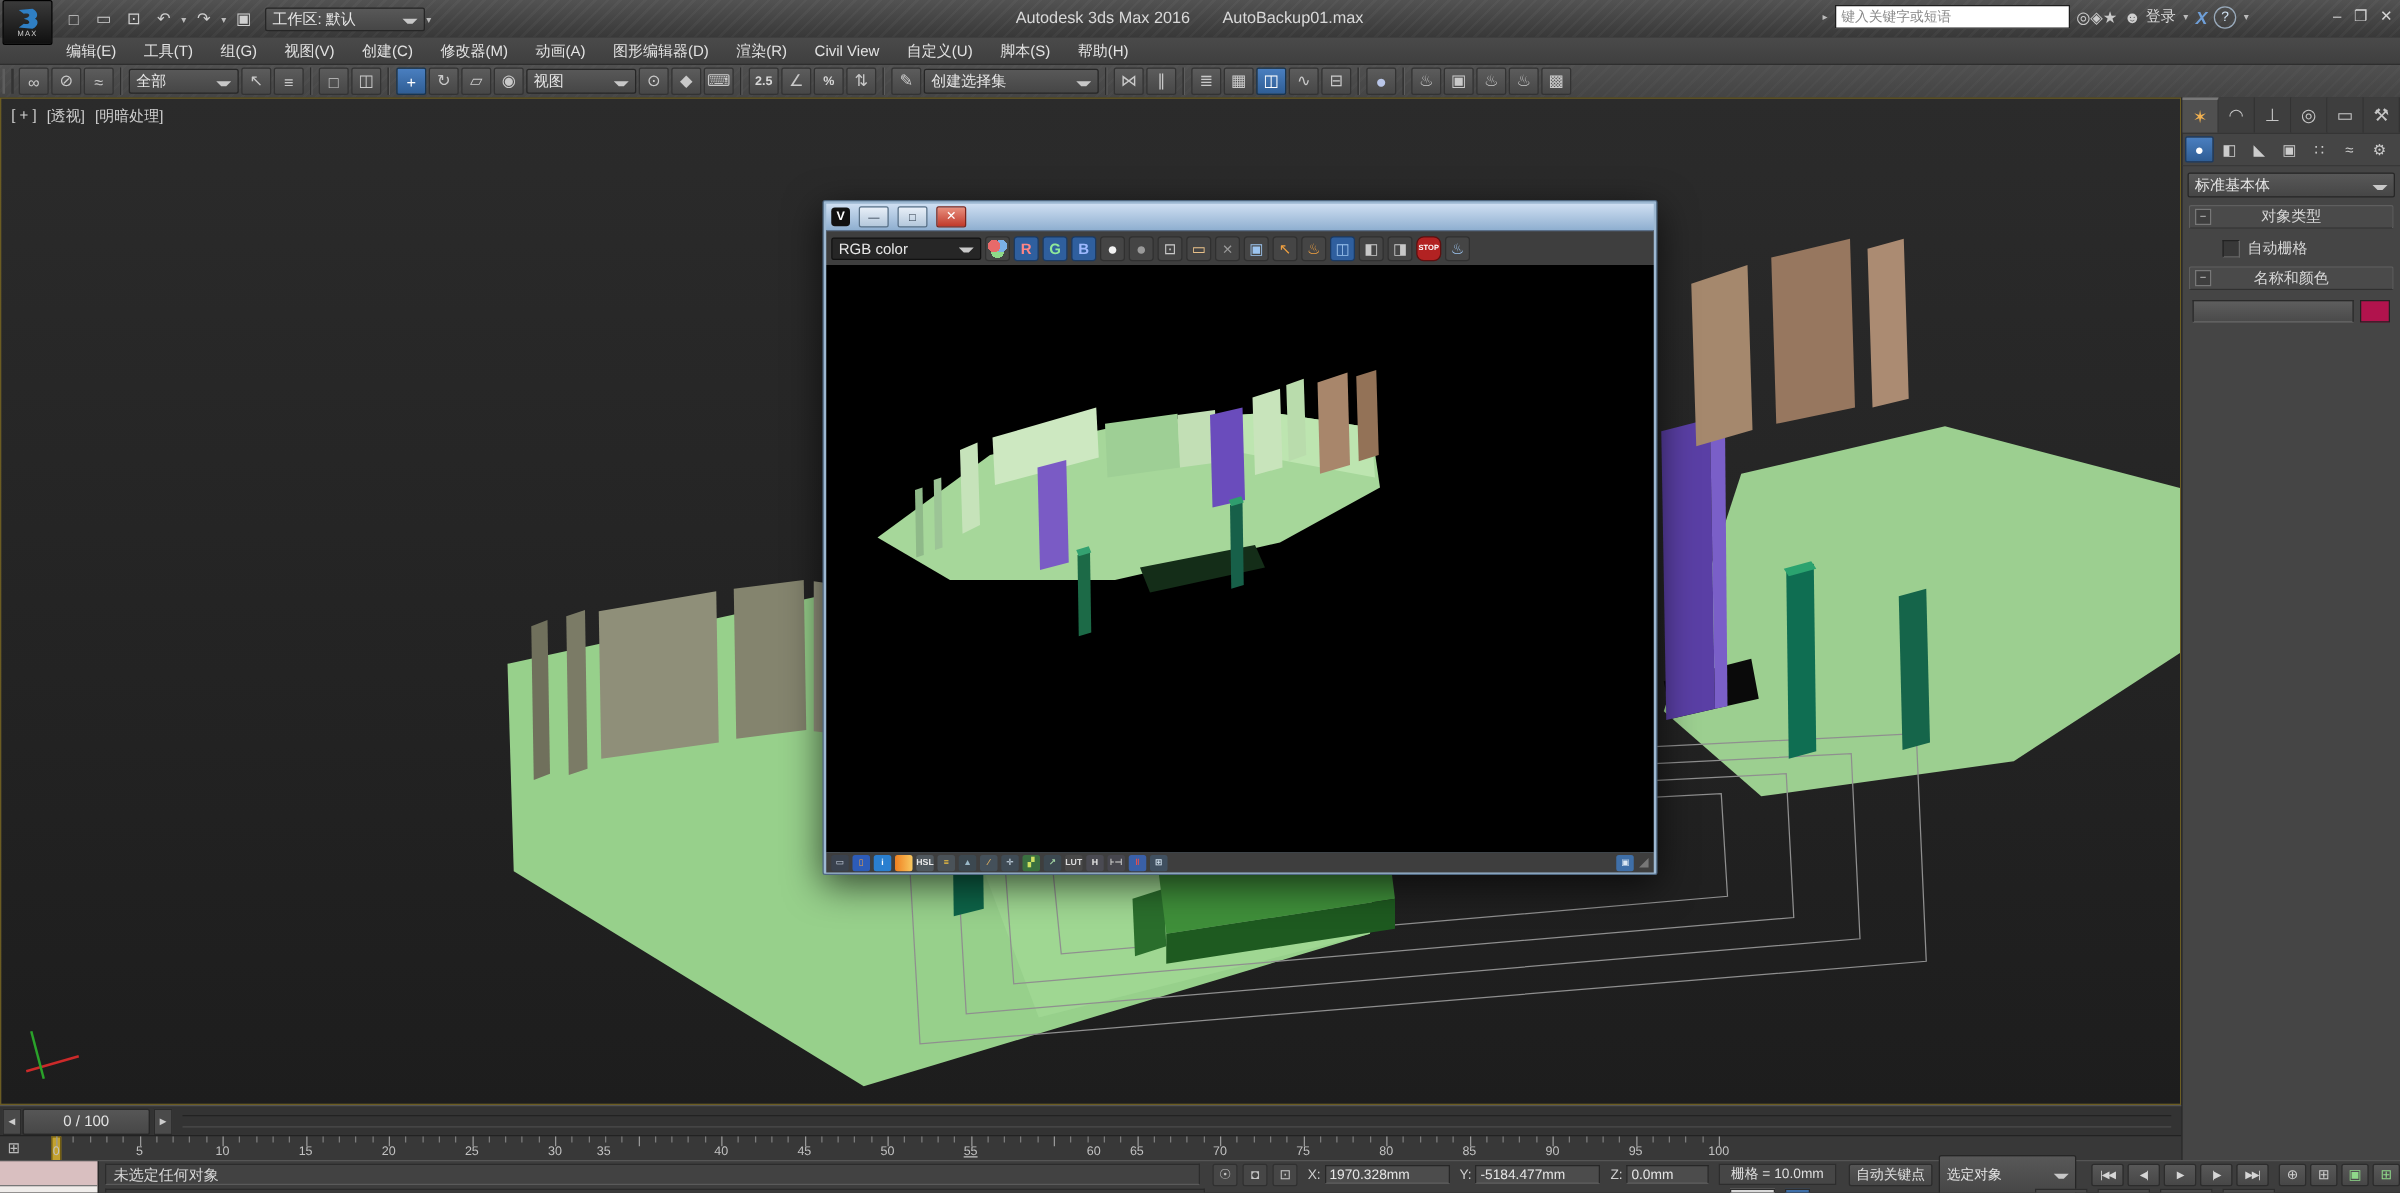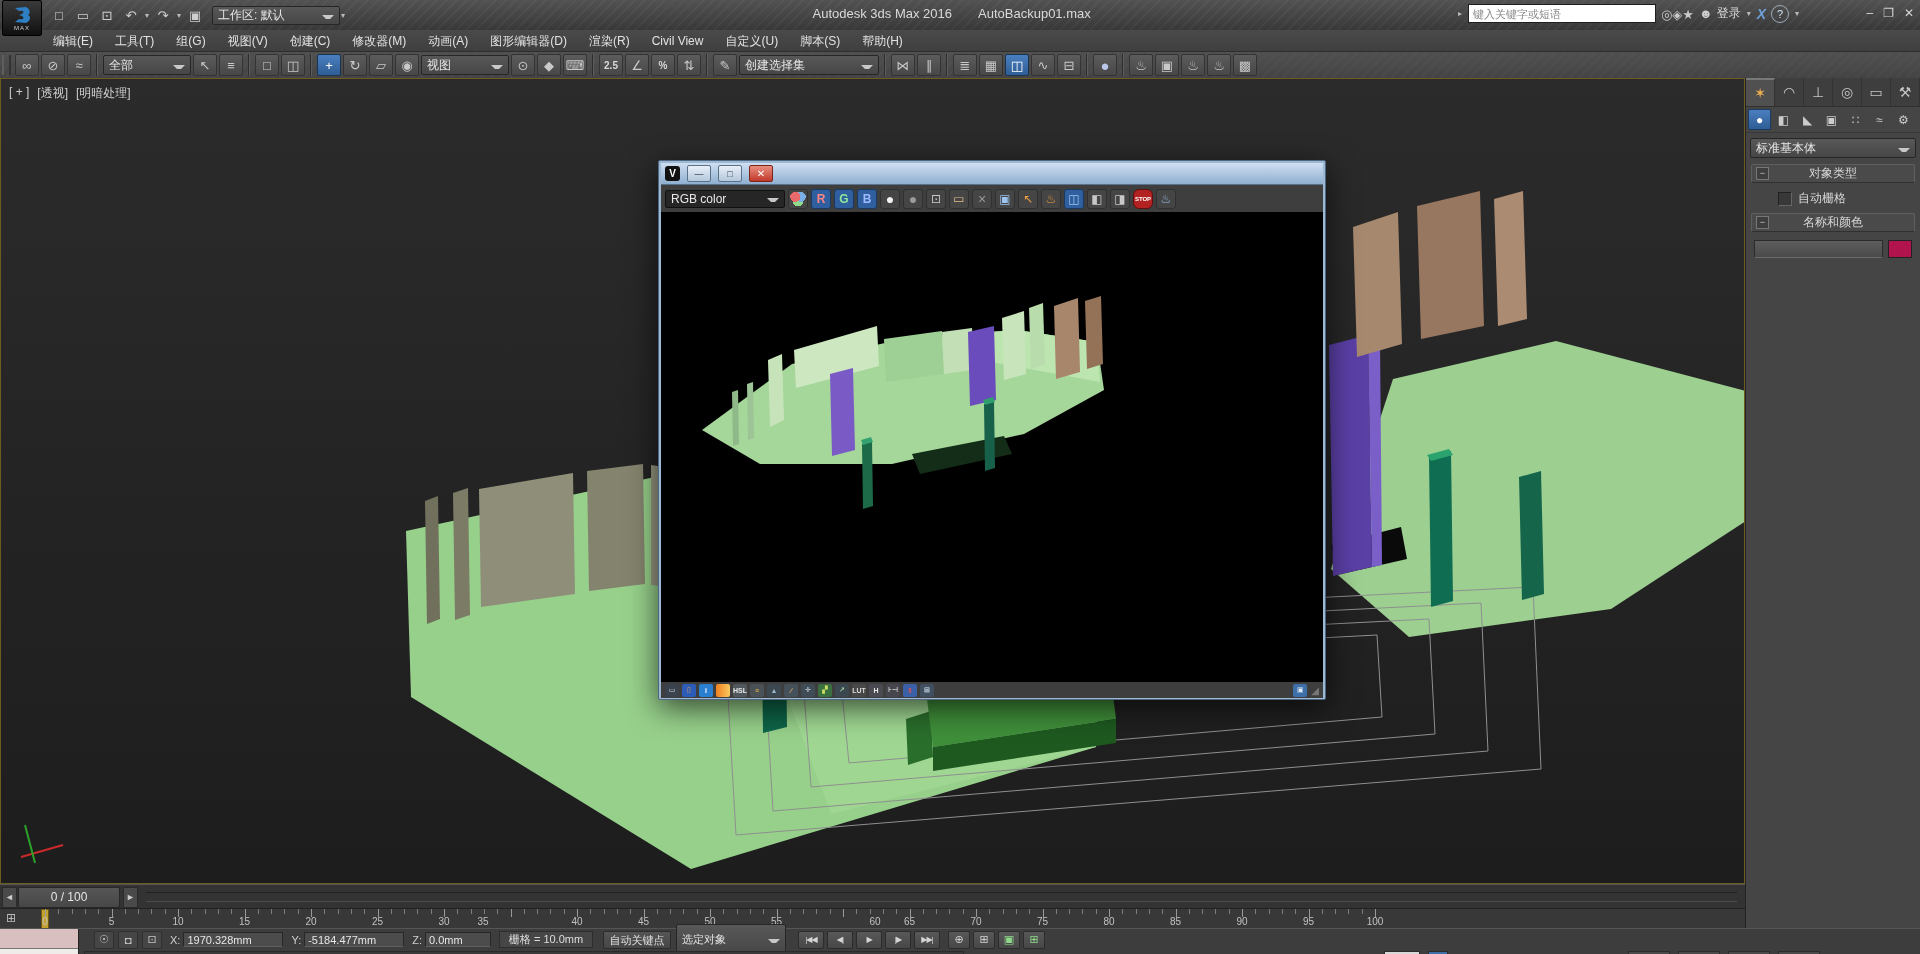--- a/index.html
+++ b/index.html
@@ -570,20 +570,21 @@
         <span class="ticklabel" style="left: 1375px;">100</span>
       </div>
   </div>
 
   <div id="statusbar">
     <div id="listener">
       <div class="pink"></div>
       <div class="white"></div>
     </div>
     <div id="srow1">
+      <div class="promptbox">未选定任何对象</div>
       <span id="stat-icons">
           <span class="sicon">☉</span>
           <span class="sicon">◘</span>
           <span class="sicon">⊡</span>
         </span>
       <span class="coord">
         <label>X:</label>
         <span class="field">1970.328mm</span>
       </span>
       <span class="coord">

